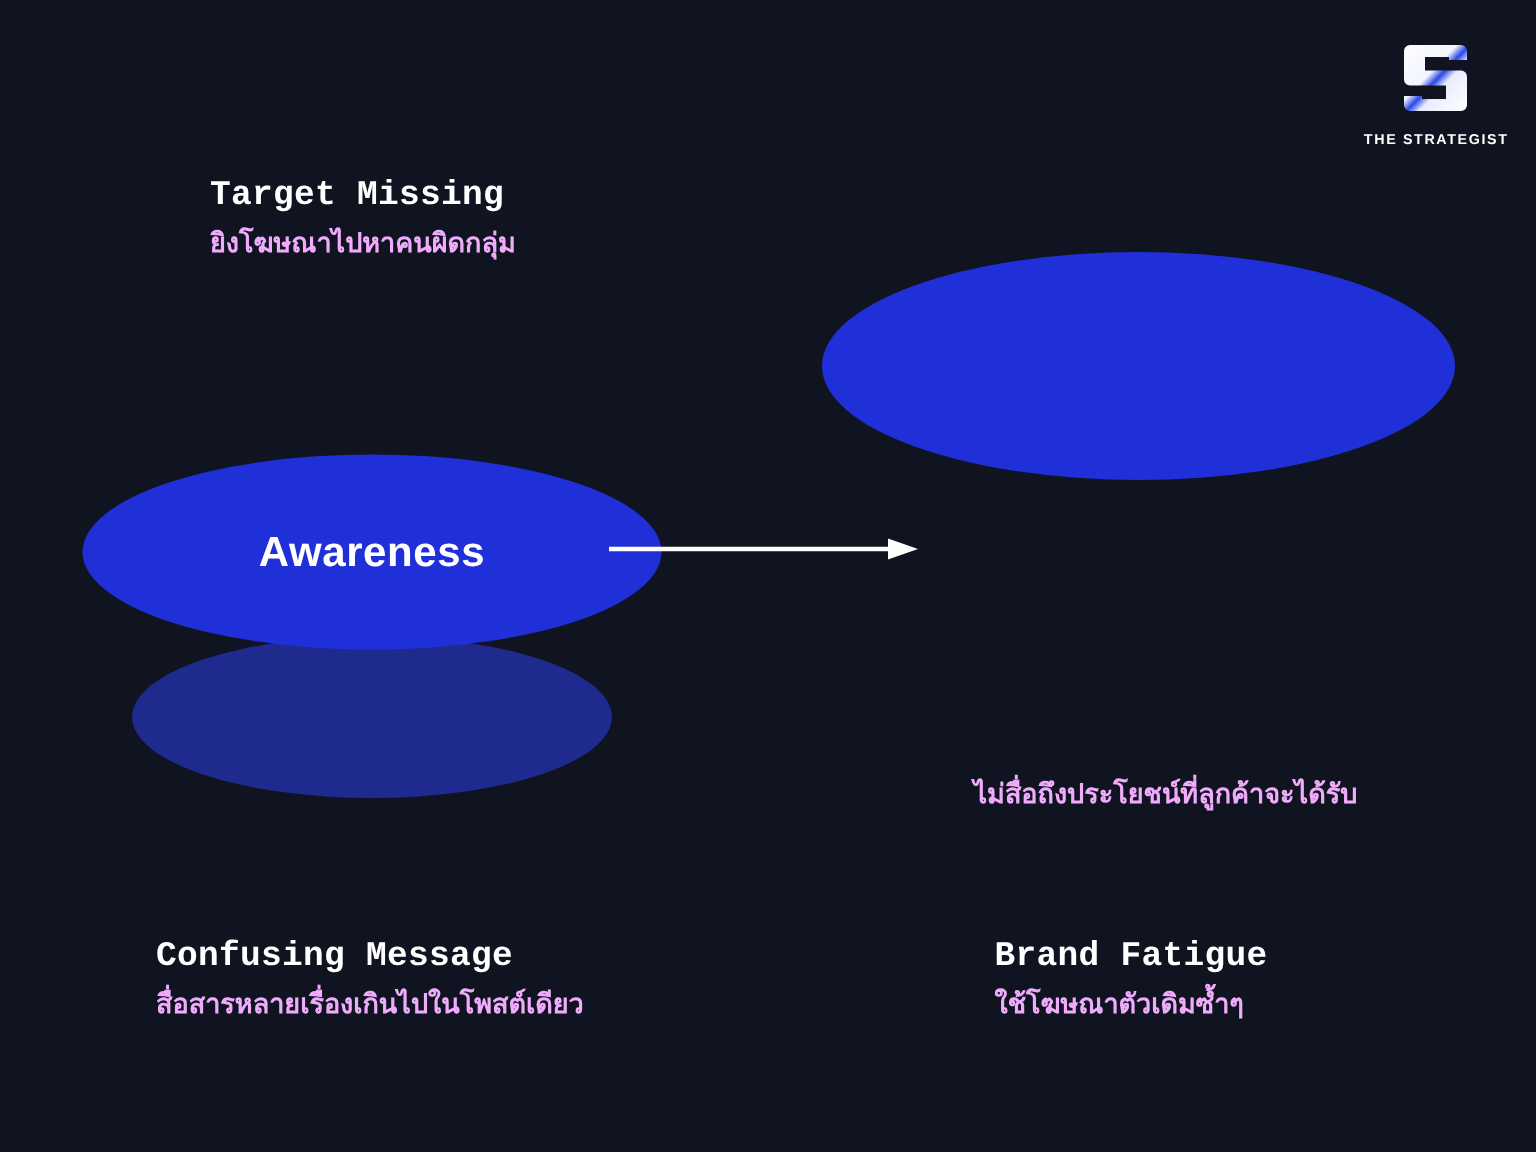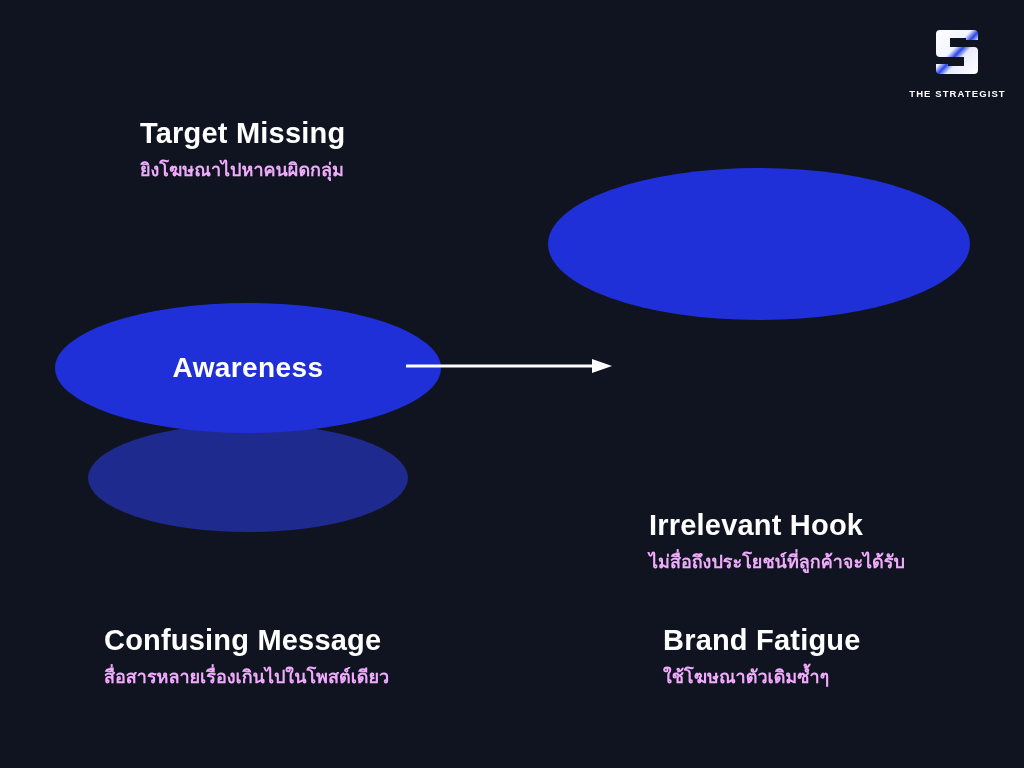--- a/index.html
+++ b/index.html
@@ -100,27 +100,27 @@
     height: 18px;
     z-index: 4;
   }
 
   
   .note {
     position: absolute;
     color: #ffffff;
   }
   .note-title {
-    font-size: 29px;
+    font-size: 23px;
     font-weight: bold;
     color: #ffffff;
     letter-spacing: 0.2px;
     line-height: 1.1;
     white-space: nowrap;
-    font-family: Liberation Sans, sans-serif;
+    font-family: Liberation Mono, monospace;
   }
   .note-sub {
     margin-top: 9px;
     font-size: 18px;
     font-weight: bold;
     color: #f0abfc;
     line-height: 1.25;
     white-space: nowrap;
     font-family: "DejaVu Sans", sans-serif;
   }
@@ -164,21 +164,20 @@
     <line x1="0" y1="9" x2="190" y2="9" stroke="#ffffff" stroke-width="3"></line>
     <polygon points="186,2 206,9 186,16" fill="#ffffff"></polygon>
   </svg>
 
   <div class="note" id="note-target-missing">
     <div class="note-title">Target Missing</div>
     <div class="note-sub">ยิงโฆษณาไปหาคนผิดกลุ่ม</div>
   </div>
 
   <div class="note" id="note-irrelevant-hook">
-    <div class="note-title">Irrelevant Hook</div>
     <div class="note-sub">ไม่สื่อถึงประโยชน์ที่ลูกค้าจะได้รับ</div>
   </div>
 
   <div class="note" id="note-confusing-message">
     <div class="note-title">Confusing Message</div>
     <div class="note-sub">สื่อสารหลายเรื่องเกินไปในโพสต์เดียว</div>
   </div>
 
   <div class="note" id="note-brand-fatigue">
     <div class="note-title">Brand Fatigue</div>

